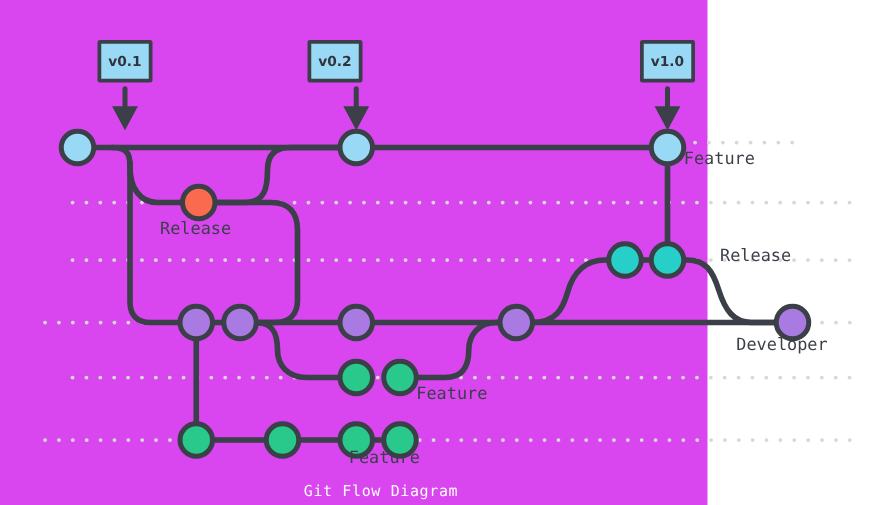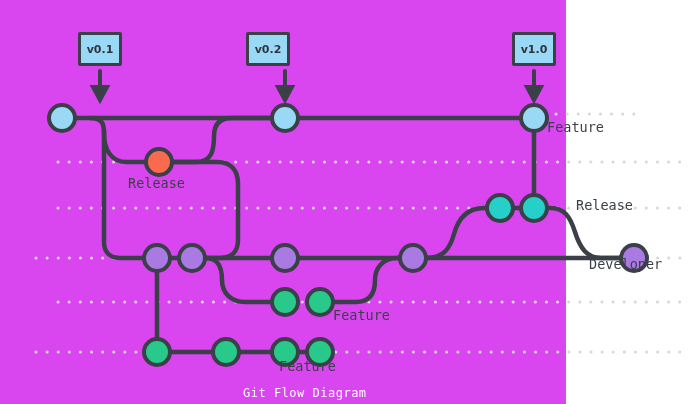--- a/index.html
+++ b/index.html
@@ -154,19 +154,19 @@
     </g>
   </svg>
 
   <div class="tag-box" style="left:78px; top:32px;">v0.1</div>
   <div class="tag-box" style="left:246px; top:32px;">v0.2</div>
   <div class="tag-box" style="left:512px; top:32px;">v1.0</div>
 
   <div class="branch-label" style="left:547px; top:119px;">Feature</div>
   <div class="branch-label" style="left:128px; top:175px;">Release</div>
   <div class="branch-label" style="left:576px; top:197px;">Release</div>
-  <div class="branch-label" style="left:541px; top:256px;padding-left:48px;">Developer</div>
+  <div class="branch-label" style="left:541px; top:268px;padding-left:48px;">Developer</div>
   <div class="branch-label" style="left:333px; top:307px;">Feature</div>
   <div class="branch-label" style="left:279px; top:358px;">Feature</div>
 
   <div class="footer-ghost">Git Flow Diagram</div>
 
 </div>
 
 </body></html>

